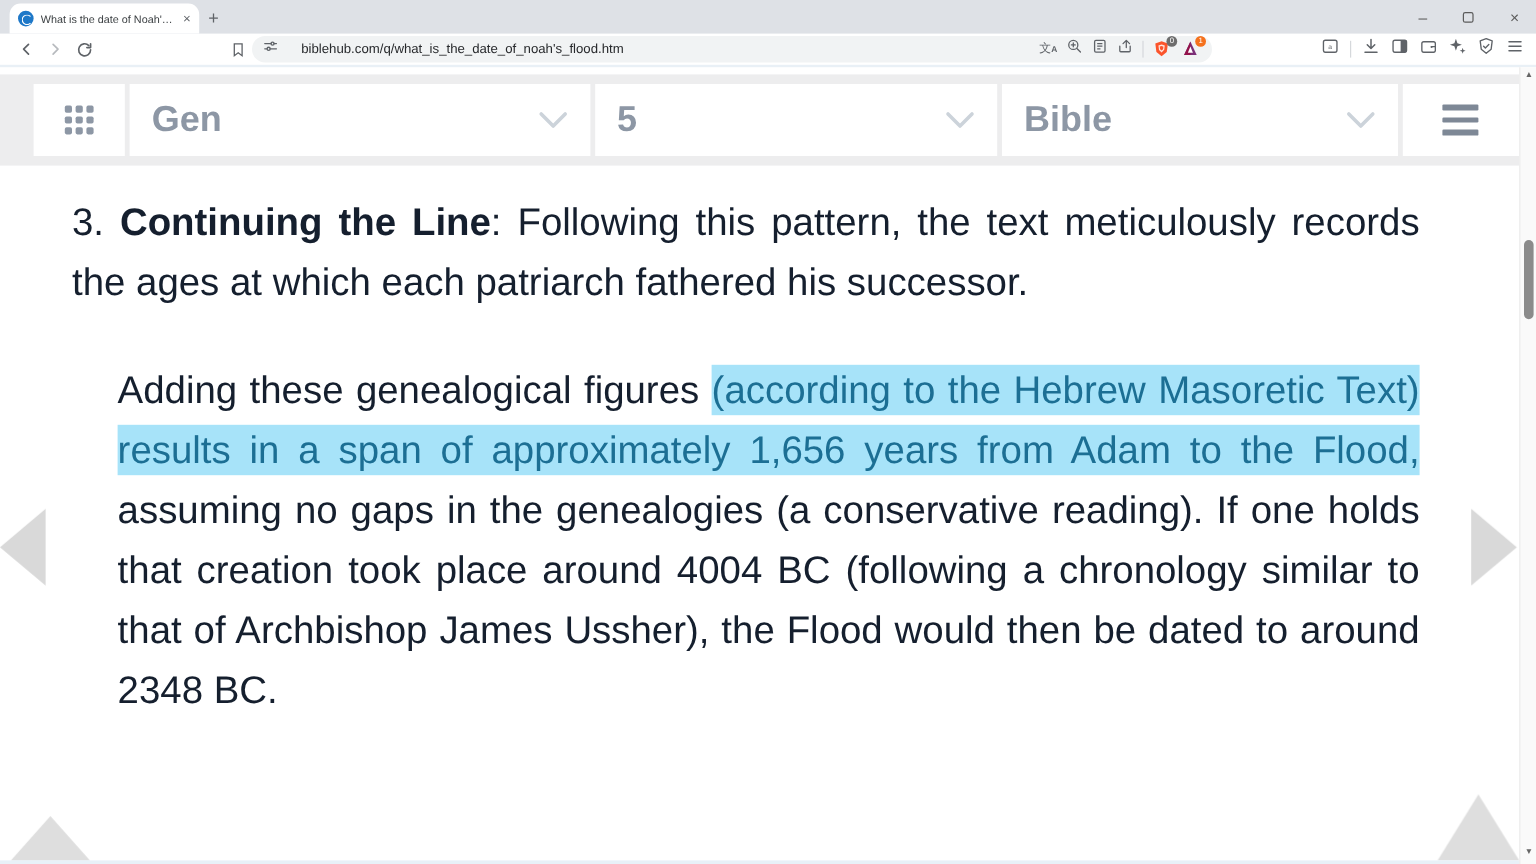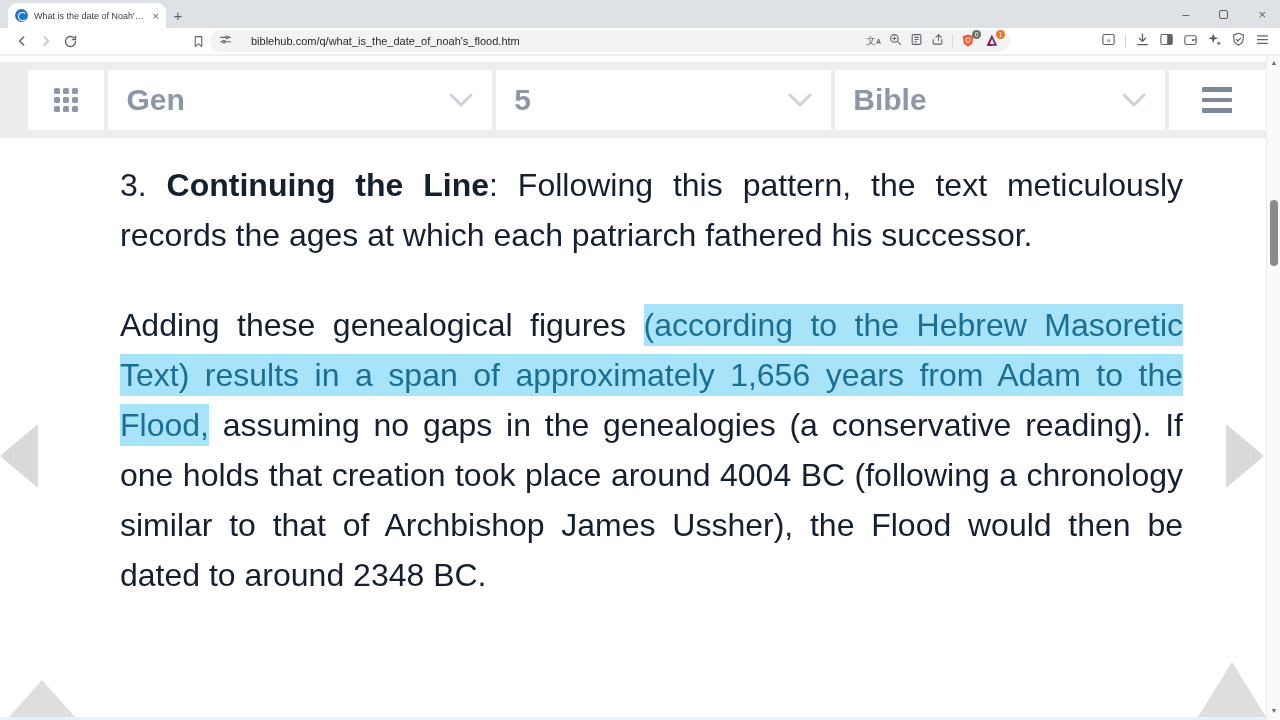--- a/index.html
+++ b/index.html
@@ -52,23 +52,23 @@
   .grid-icon { display:grid; grid-template-columns:repeat(3,6px); grid-gap:3px; }
   .grid-icon span { width:6px; height:6px; border-radius:1.5px; background:#8d97a5; }
   .bh-select { justify-content:space-between; padding:0 18px; }
   .bh-select .lbl { font-size:30px; font-weight:700; color:#8d97a5; }
   .bh-w1 { width:400px; } .bh-w2 { width:349px; } .bh-w3 { width:343px; }
   .bh-menu { width:102px; justify-content:center; }
   .bars { display:flex; flex-direction:column; gap:6px; }
   .bars span { width:30px; height:4.5px; border-radius:1px; background:#7e8896; }
 
   
-  .content { padding:22px 97px 0 120px; }
+  .content { padding:22px 97px 0 60px; }
   .para { font-size:32px; line-height:50px; color:#151f2e; text-align:justify; }
-  .para + .para { margin-top:40px; }
+  .para + .para { margin-top:40px;margin-left:38px; }
   .bold { font-weight:700; }
   .hl { background:#a7e3f9; color:#1c6f94; padding:3px 0; }
 
   
   .arrow-left { position:fixed; left:0; top:424px; width:0; height:0;
                 border-top:32px solid transparent; border-bottom:32px solid transparent;
                 border-right:38px solid #d9d9d9; }
   .arrow-right { position:fixed; right:16px; top:424px; width:0; height:0;
                  border-top:32px solid transparent; border-bottom:32px solid transparent;
                  border-left:38px solid #d9d9d9; }

